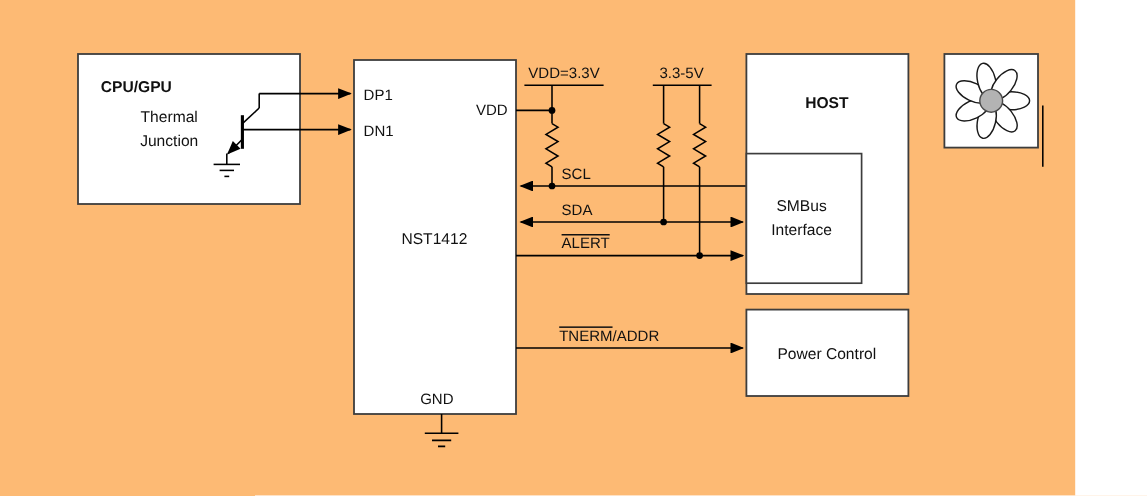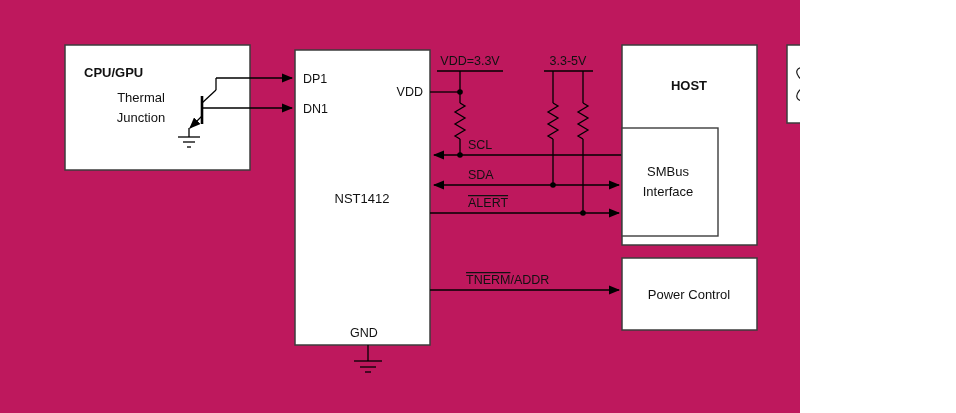--- a/index.html
+++ b/index.html
@@ -1,16 +1,16 @@
 <!DOCTYPE html>
 <html><head>
 <meta charset="utf-8">
 <style>
   html,body { margin:0; padding:0; background:#ffffff; }
-  .stage { width:800px; height:413px; position:relative; background:#be185d; overflow:hidden;text-align:center; }
+  .stage { width:896px; height:413px; position:relative; background:#fdba74; overflow:hidden;text-align:center; }
   svg { display:block; font-family:"Liberation Sans", sans-serif; }
   .box   { fill:#ffffff; stroke:#3d3d3d; stroke-width:1.5; }
   .inner-box { fill:#ffffff; stroke:#3d3d3d; stroke-width:1.4; }
   .wire  { stroke:#000000; stroke-width:1.3; fill:none; }
   .part  { stroke:#000000; stroke-width:1.3; fill:none; }
   .bar   { stroke:#000000; stroke-width:2.6; fill:none; }
   text   { fill:#111111; font-size:13px; }
   .b     { font-weight:bold; }
   .s     { font-size:12.5px; }
   .mid   { text-anchor:middle; }

